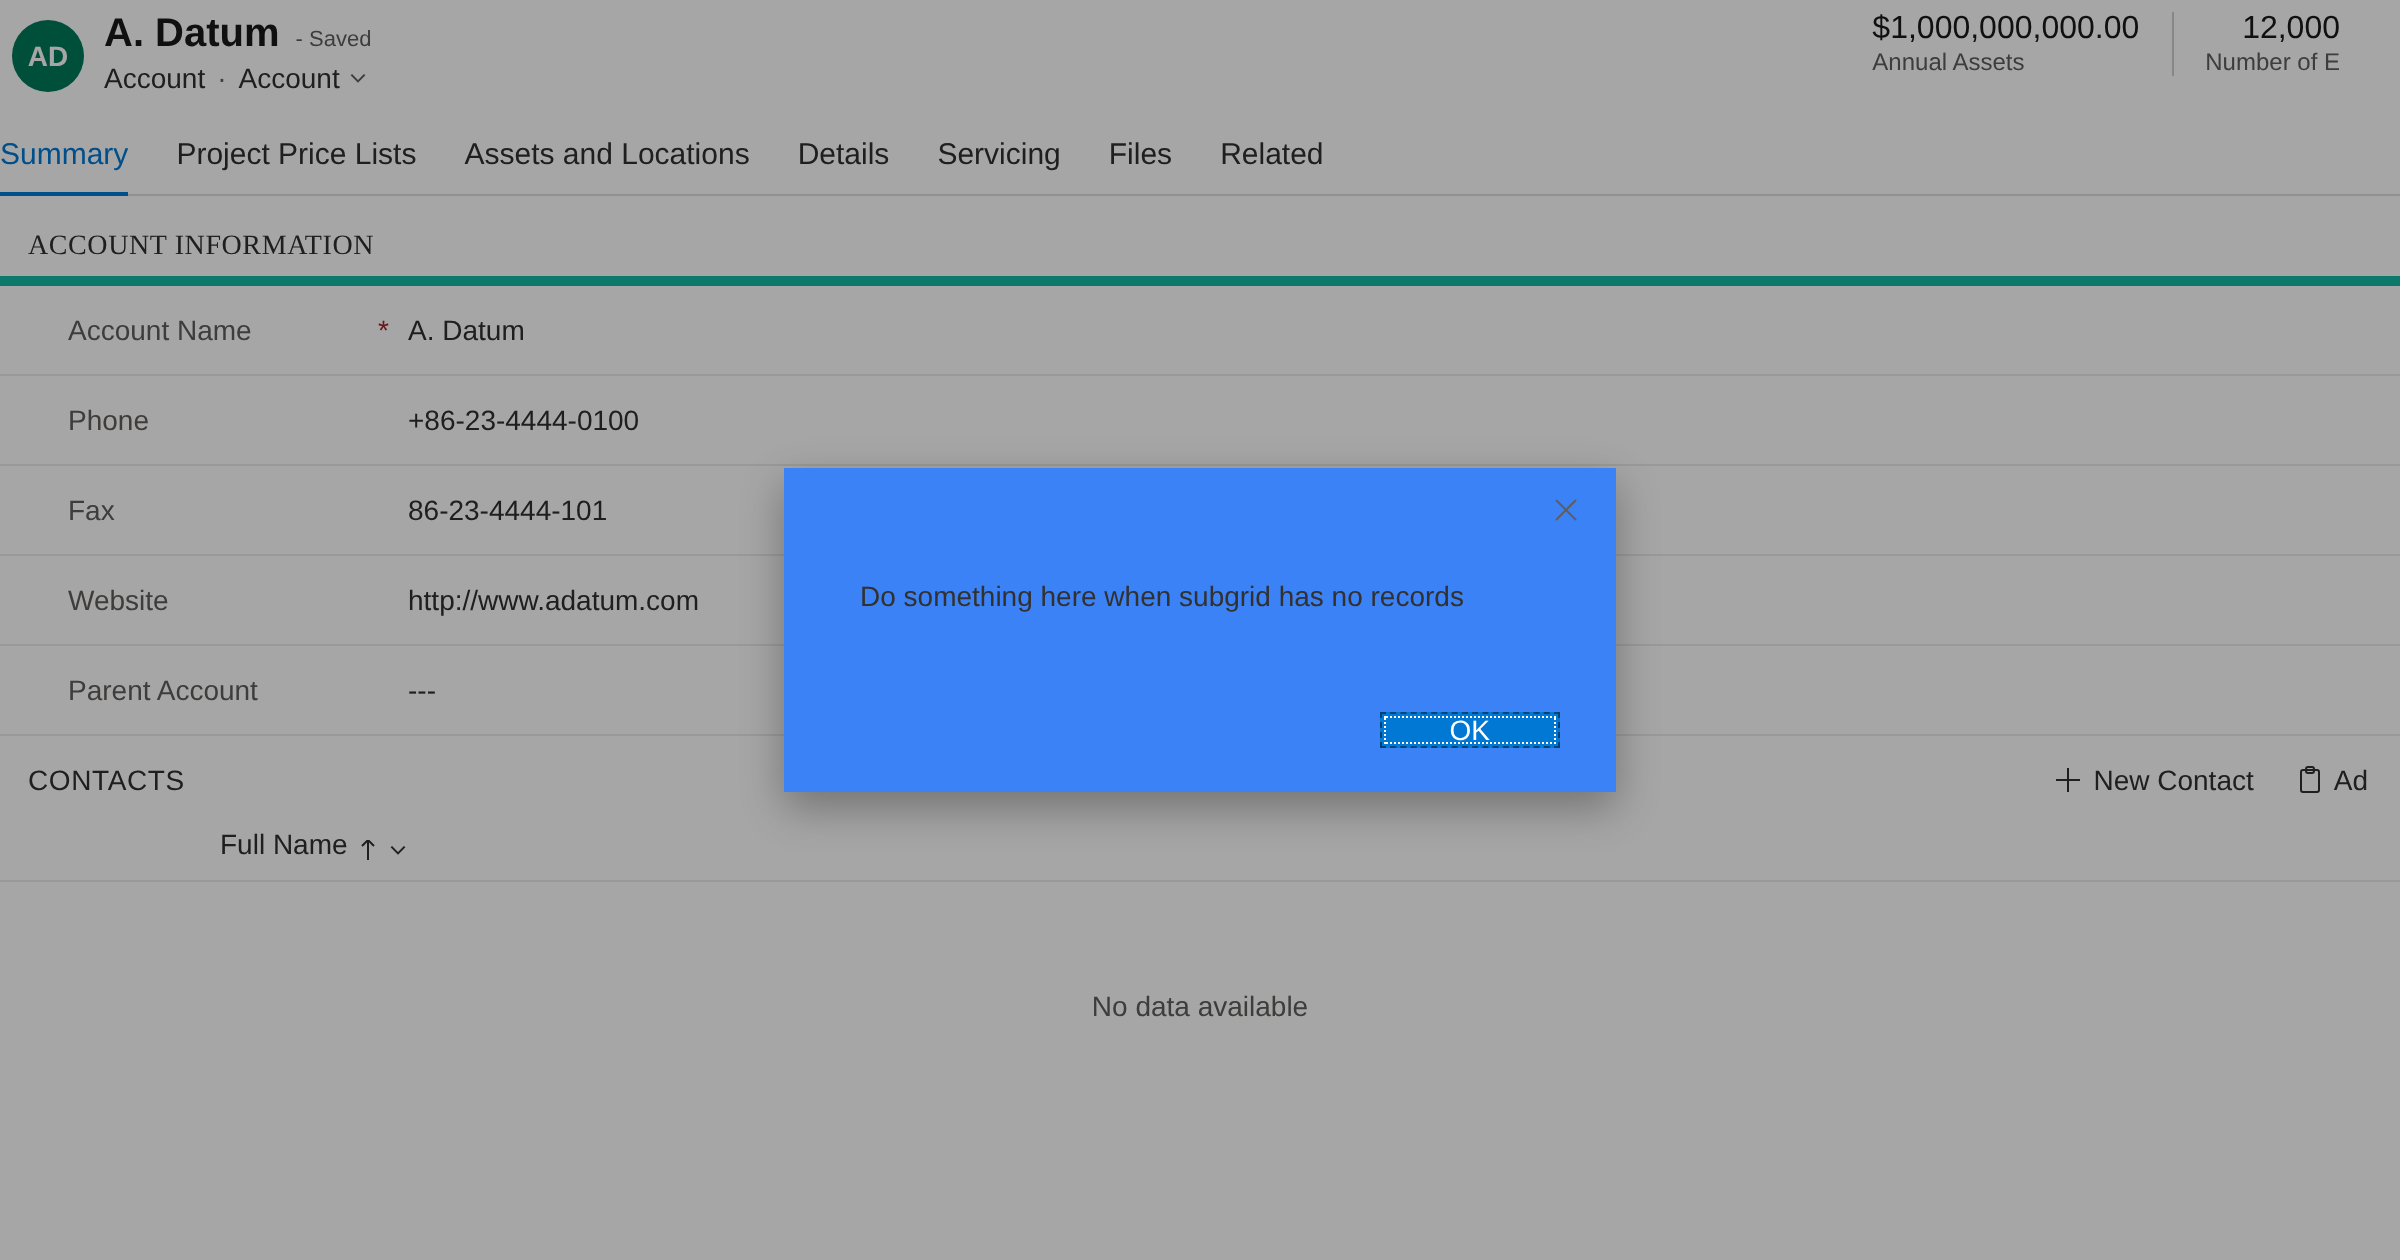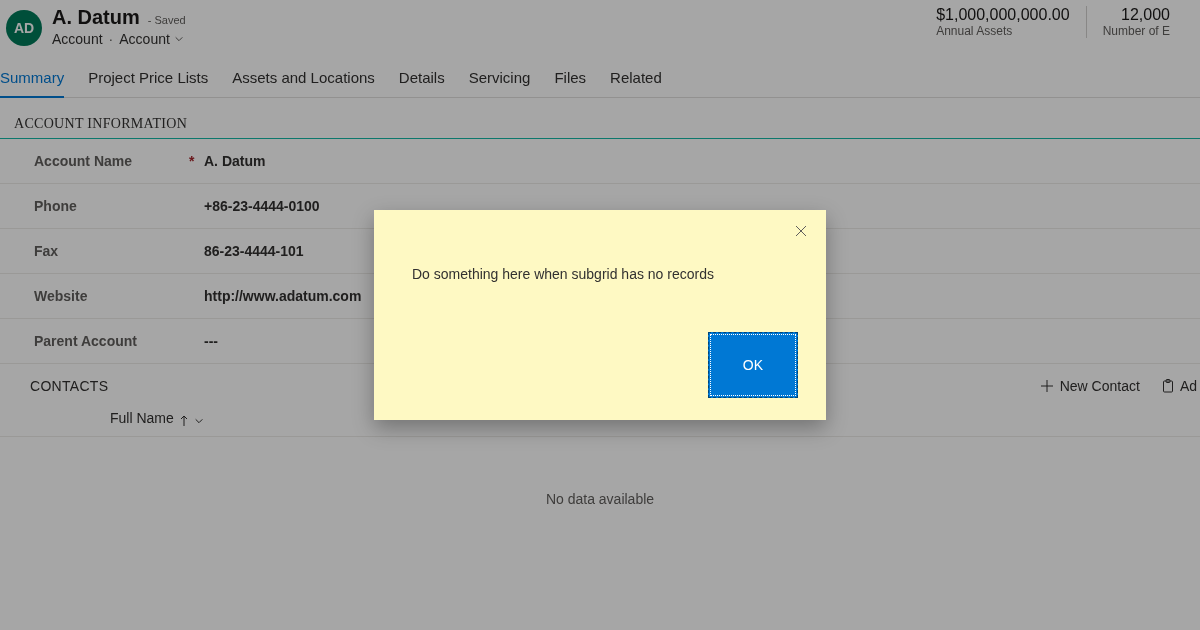--- a/index.html
+++ b/index.html
@@ -20,39 +20,39 @@
   .stat { padding: 0 16px; border-left: 1px solid #d2d0ce; text-align: left; }
   .stat:first-child { border-left: none; }
   .stat .val { font-size: 16px; color: #1b1a19; text-align: right;}
   .stat .lbl { font-size: 12px; color: #605e5c; text-align: left; }
   
   .tabs { display: flex; gap: 24px; padding: 16px 0 0 0; border-bottom: 1px solid #e1dfdd; }
   .tab { font-size: 15px; color: #323130; padding: 6px 0 10px 0; cursor: pointer; text-align: center; }
   .tab.active { color: #0078d4; border-bottom: 2px solid #0078d4; margin-bottom: -1px; font-weight: 400;}
   
   .section-title { font-size: 14px; letter-spacing: .3px; color: #323130; padding: 18px 14px 6px 14px; font-family: Liberation Serif, serif; }
-  .fields { border-top: 1px solid #14b8a6; font-weight: bold; }
+  .fields { border-top: 5px solid #14b8a6; }
   .field-row { display: flex; align-items: center; border-bottom: 1px solid #edebe9; padding: 14px 14px 14px 34px; font-size: 14px; }
   .field-row .flabel { width: 170px; color: #605e5c; position: relative;}
   .req { color: #a4262c; position: absolute; left: 155px;}
   .field-row .fval { color: #323130; }
   
-  .contacts-hdr { display: flex; align-items: center; padding: 14px 3px 8px 14px; margin-left: 16px; }
+  .contacts-hdr { display: flex; align-items: center; padding: 14px 16px 8px 14px; }
   .contacts-hdr h2 { font-size: 14px; font-weight: 400; letter-spacing: .3px; color: #323130; }
   .contacts-actions { margin-left: auto; display: flex; gap: 22px; align-items: center; color: #323130; font-size: 14px;}
   .act { display: flex; align-items: center; gap: 6px; cursor: pointer; }
   .grid-head { display: flex; align-items: flex-end; padding: 8px 14px 10px 110px; border-bottom: 1px solid #edebe9; color: #323130; font-size: 14px; gap:6px;}
   .nodata { text-align: center; color: #605e5c; font-size: 14px; padding: 54px 0; }
   
   .overlay { position: absolute; inset: 0; background: rgba(0,0,0,0.35); display: flex; align-items: center; justify-content: center; }
-  .dialog { background: #fef9c3; width: 452px; box-shadow: 0 8px 20px rgba(0,0,0,0.3); padding: 26px 28px 22px 48px; position: relative; }
+  .dialog { background: #3b82f6; width: 416px; box-shadow: 0 8px 20px rgba(0,0,0,0.3); padding: 26px 28px 22px 48px; position: relative; }
   .dialog .close { position: absolute; top: 14px; right: 18px; cursor: pointer; color: #605e5c; font-size: 16px; }
   .dialog .msg { font-size: 14px; color: #323130; margin-top: 30px; margin-bottom: 50px; margin-left: -10px;}
   .dialog .btnrow { display: flex; justify-content: flex-end; }
-  .okbtn { background: #0078d4; color: #fff; border: 1px dashed #004578; outline: 1px dotted #fff; outline-offset: -3px; padding: 24px 34px; font-size: 14px; cursor: pointer; text-align: center; }
+  .okbtn { background: #0078d4; color: #fff; border: 1px dashed #004578; outline: 1px dotted #fff; outline-offset: -3px; padding: 0 34px; font-size: 14px; cursor: pointer; text-align: center; }
   svg { display: block; }
 </style>
 </head>
 <body>
 
 <div class="page">
 
   <div class="hdr">
     <div class="avatar">AD</div>
     <div class="title-block">

